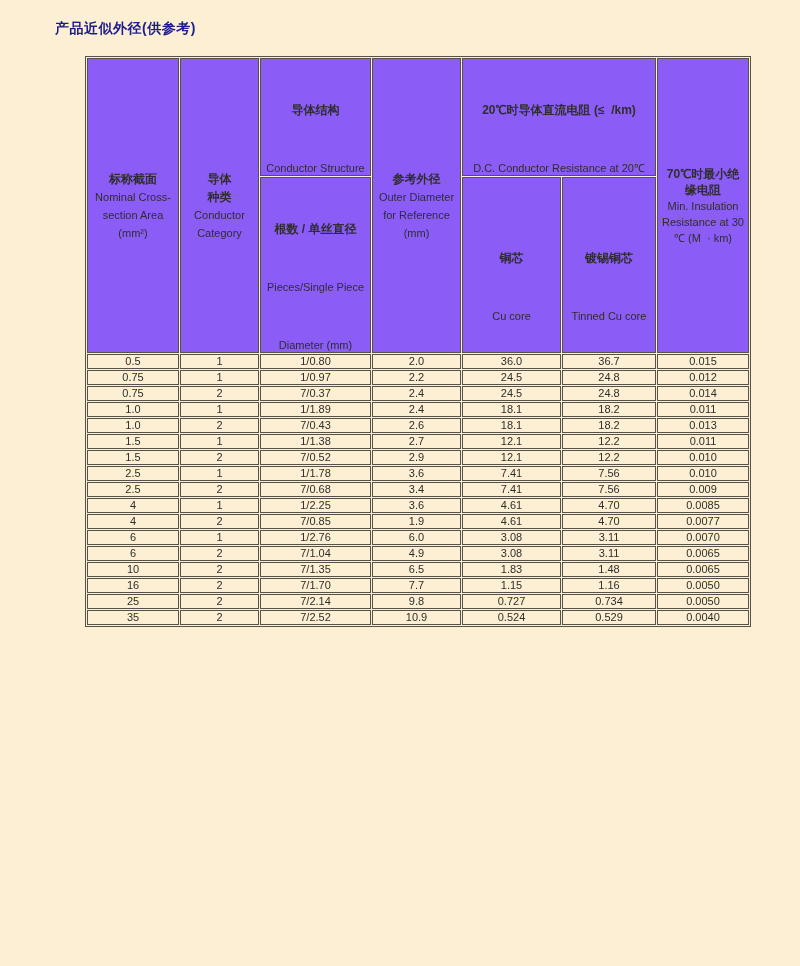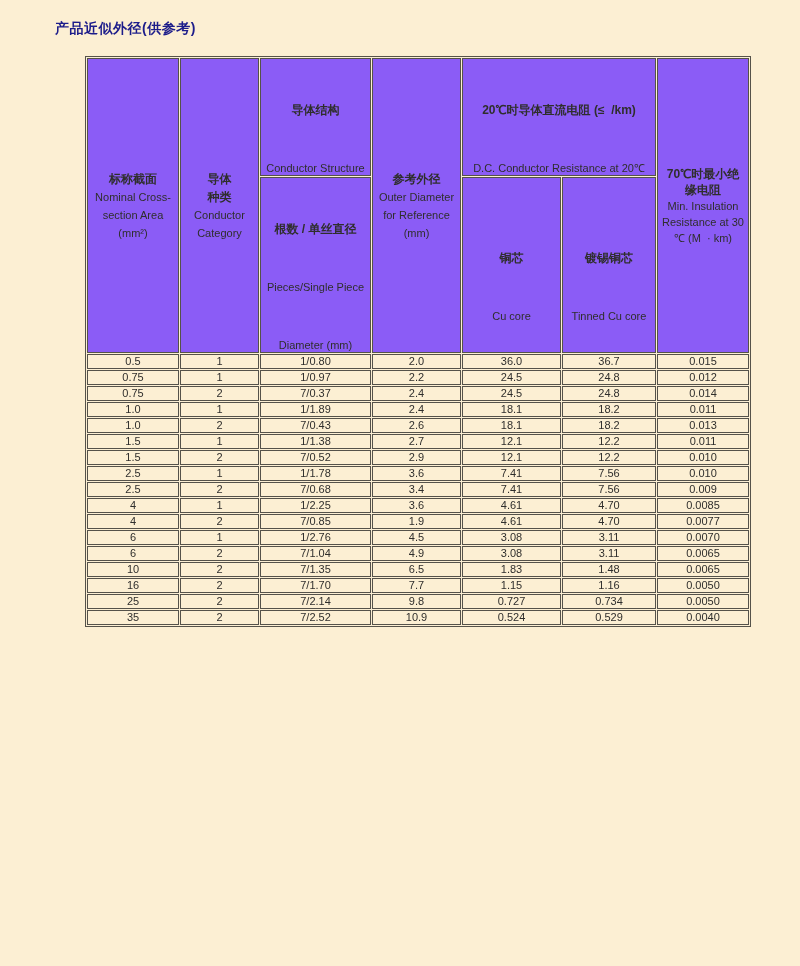--- a/index.html
+++ b/index.html
@@ -219,21 +219,21 @@
           <td>7/0.85</td>
           <td>1.9</td>
           <td>4.61</td>
           <td>4.70</td>
           <td>0.0077</td>
         </tr>
         <tr>
           <td>6</td>
           <td>1</td>
           <td>1/2.76</td>
-          <td>4.5</td>
+          <td>6.0</td>
           <td>3.08</td>
           <td>3.11</td>
           <td>0.0070</td>
         </tr>
         <tr>
           <td>6</td>
           <td>2</td>
           <td>7/1.04</td>
           <td>4.9</td>
           <td>3.08</td>

